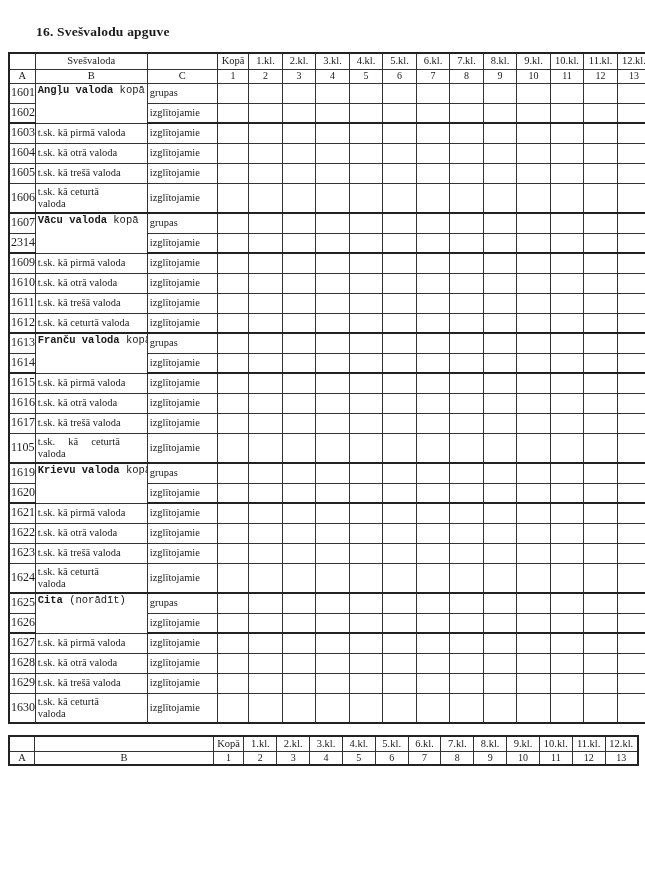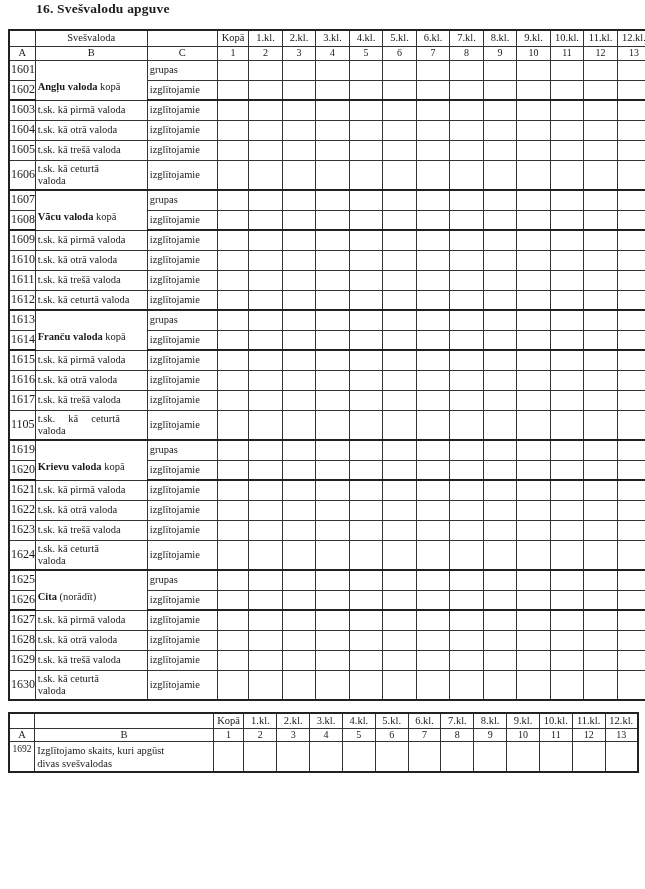--- a/index.html
+++ b/index.html
@@ -1,21 +1,21 @@
 <!DOCTYPE html>
 <html><head>
 <meta charset="utf-8">
 <style>
   html,body{margin:0;padding:0;background:#fff;}
   .page{
     width:645px;height:889px;background:#ffffff;overflow:hidden;
     font-family:"Liberation Serif", serif;color:#1a1a1a;
   }
   .title{
-    font-weight:bold;font-size:13.5px;padding:1px 0 0 36px;letter-spacing:.2px;
+    font-weight:bold;font-size:13.5px;padding:24px 0 0 36px;letter-spacing:.2px;
   }
   table{
     border-collapse:collapse;table-layout:fixed;margin-left:8px;
     border:2px solid #222;
   }
   #table1{margin-top:12px;width:644px;}
   #table2{margin-top:11px;width:631px;}
   td{
     border:1px solid #333;font-size:10.5px;padding:0 2px;
     vertical-align:middle;overflow:hidden;line-height:1.15;
@@ -27,21 +27,21 @@
   tr.h1b{height:15px}
   tr.h2b{height:13px}
   tr.r2{height:27px}
   tr.pair-end>td, tr.sec-end>td{border-bottom-width:2px;border-bottom-color:#222;}
   .center{text-align:center;}
   .ghead{padding:0;font-size:10.5px;}
   .colnum{font-size:10px;padding:0;}
   .letter{font-size:10.5px;}
   .code{font-size:12px;text-align:center;padding:0 1px;}
   .lbl{white-space:pre;}
-  .bcell{vertical-align:top;padding-top:20px;white-space:pre;}
+  .bcell{vertical-align:top;padding-top:0;white-space:pre;font-family:Liberation Mono, monospace;}
   .bname{font-weight:bold;}
   .code2{vertical-align:top;font-size:9.5px;text-align:center;padding:2px 1px 0 1px;}
   .lbl2{vertical-align:top;white-space:pre;padding-top:2px;line-height:1.3;}
 </style>
 </head>
 <body>
 
 <div class="page">
   <div class="title">16. Svešvalodu apguve</div>
   <table id="table1">
@@ -222,21 +222,21 @@
           <td></td>
           <td></td>
           <td></td>
           <td></td>
           <td></td>
           <td></td>
           <td></td>
           <td></td>
         </tr>
         <tr class="r pair-end">
-          <td class="code">1608</td>
+          <td class="code">2314</td>
           <td>izglītojamie</td>
           <td></td>
           <td></td>
           <td></td>
           <td></td>
           <td></td>
           <td></td>
           <td></td>
           <td></td>
           <td></td>
@@ -691,33 +691,15 @@
           <td class="center colnum">7</td>
           <td class="center colnum">8</td>
           <td class="center colnum">9</td>
           <td class="center colnum">10</td>
           <td class="center colnum">11</td>
           <td class="center colnum">12</td>
           <td class="center colnum">13</td>
         </tr>
       </thead>
       <tbody>
-        <tr class="r2">
-          <td class="code2">1692</td>
-          <td class="lbl2">Izglītojamo skaits, kuri apgūst
-divas svešvalodas</td>
-          <td></td>
-          <td></td>
-          <td></td>
-          <td></td>
-          <td></td>
-          <td></td>
-          <td></td>
-          <td></td>
-          <td></td>
-          <td></td>
-          <td></td>
-          <td></td>
-          <td></td>
-        </tr>
       </tbody>
     </table>
 </div>
 
 </body></html>

